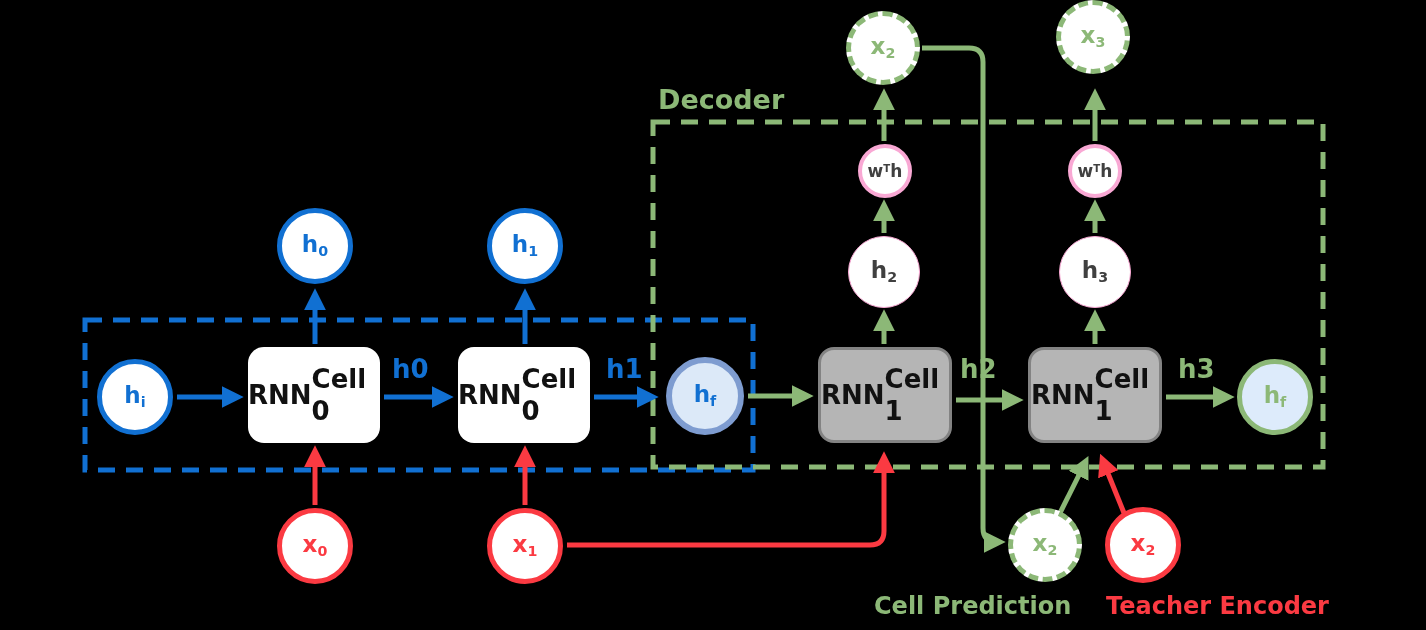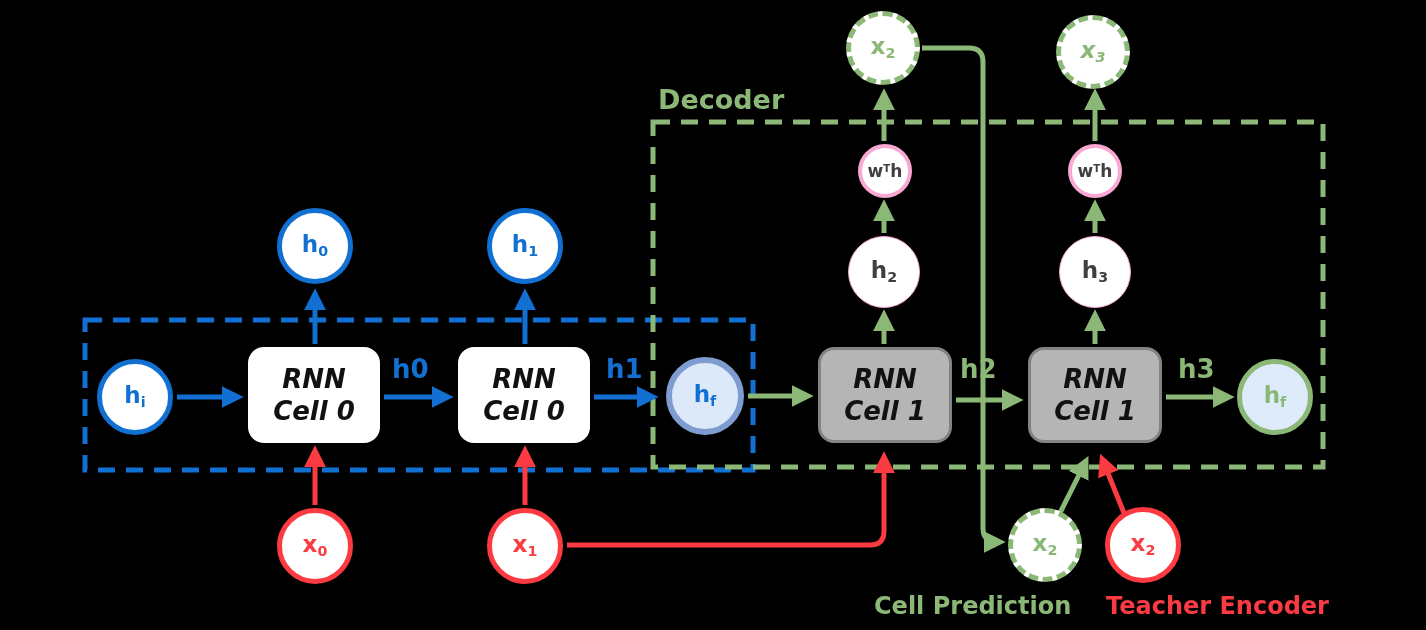--- a/index.html
+++ b/index.html
@@ -19,22 +19,22 @@
 
   .blue-node   { border:5px solid #1170d2; color:#1170d2; }
   .green-node  { border:1px solid #f9a8d4; color:#404040; }
   .green-dashed{ border:5px dashed #8cb877; color:#8cb877; }
   .red-node    { border:5px solid #fb3a42; color:#fb3a42;text-align:center; }
   .hf-enc      { border:6px solid #7e9cd0; background:#dce9f8; color:#1170d2; }
   .hf-dec      { border:5px solid #8cb877; background:#ddebfb; color:#8cb877; }
 
   .cell {
     position:absolute; box-sizing:border-box; border-radius:16px;
-    display:flex; flex-direction:column; align-items:center; justify-content:center;
-    font-weight:bold; color:#111; font-size:26px; line-height:1.25;font-style:italic;
+    display:flex; flex-direction:row; align-items:center; justify-content:center;
+    font-weight:bold; color:#111; font-size:26px; line-height:1.25;
   }
   .cell-white { background:#fff; }
   .cell-gray  { background:#b5b5b5; border:3px solid #838383; }
 
   .section-label { position:absolute; font-weight:bold; font-size:27px; }
   .edge-label    { position:absolute; font-weight:bold; font-size:26px; line-height:1; }
   .legend-label  { position:absolute; font-weight:bold; font-size:24px; }
   .c-blue  { color:#1170d2; }
   .c-green { color:#8cb877; }
   .c-red   { color:#fb3a42; }
@@ -120,21 +120,21 @@
   <div class="node red-node" style="left:277px; top:508px; width:76px; height:76px;">
     <span><span>x</span><span class="sub">0</span></span>
   </div>
   <div class="node red-node" style="left:487px; top:508px; width:76px; height:76px;">
     <span><span>x</span><span class="sub">1</span></span>
   </div>
 
   <div class="node green-dashed" style="left:846px; top:11px; width:74px; height:74px;">
     <span><span>x</span><span class="sub">2</span></span>
   </div>
-  <div class="node green-dashed" style="left:1056px; top:15px; width:74px; height:74px;font-style:italic;">
+  <div class="node green-dashed" style="left:1056px; top:0; width:74px; height:74px;">
     <span><span>x</span><span class="sub">3</span></span>
   </div>
   <div class="node green-node wth" style="left:858px; top:144px; width:54px; height:54px; border-width:4px;">
     <span><span>w</span><span class="sup">T</span><span>h</span></span>
   </div>
   <div class="node green-node wth" style="left:1068px; top:144px; width:54px; height:54px; border-width:4px;">
     <span><span>w</span><span class="sup">T</span><span>h</span></span>
   </div>
   <div class="node green-node" style="left:848px; top:236px; width:72px; height:72px;">
     <span><span>h</span><span class="sub">2</span></span>

